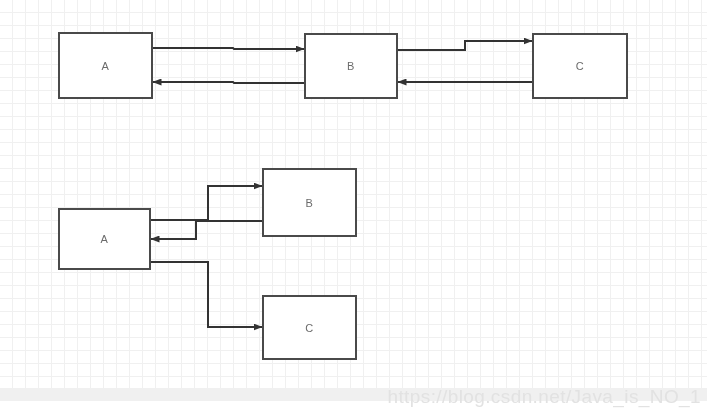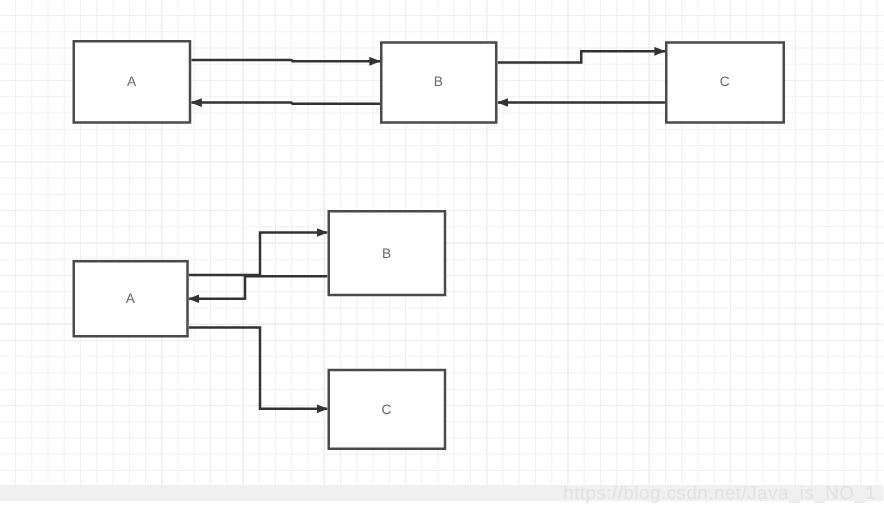--- a/index.html
+++ b/index.html
@@ -72,21 +72,21 @@
     font-size: 11px;
     color: #6b6b6b;
     letter-spacing: 0.5px;
     user-select: none;
   }
   #watermark {
     position: absolute;
     right: 6px;
     top: 386px;
     font-family: "Liberation Sans", sans-serif;
-    font-size: 15px;
+    font-size: 19px;
     color: #e2e2e2;
     letter-spacing: 0.4px;
     white-space: nowrap;
     user-select: none;
   }
 </style>
 </head>
 <body>
 
 <div id="canvas">

